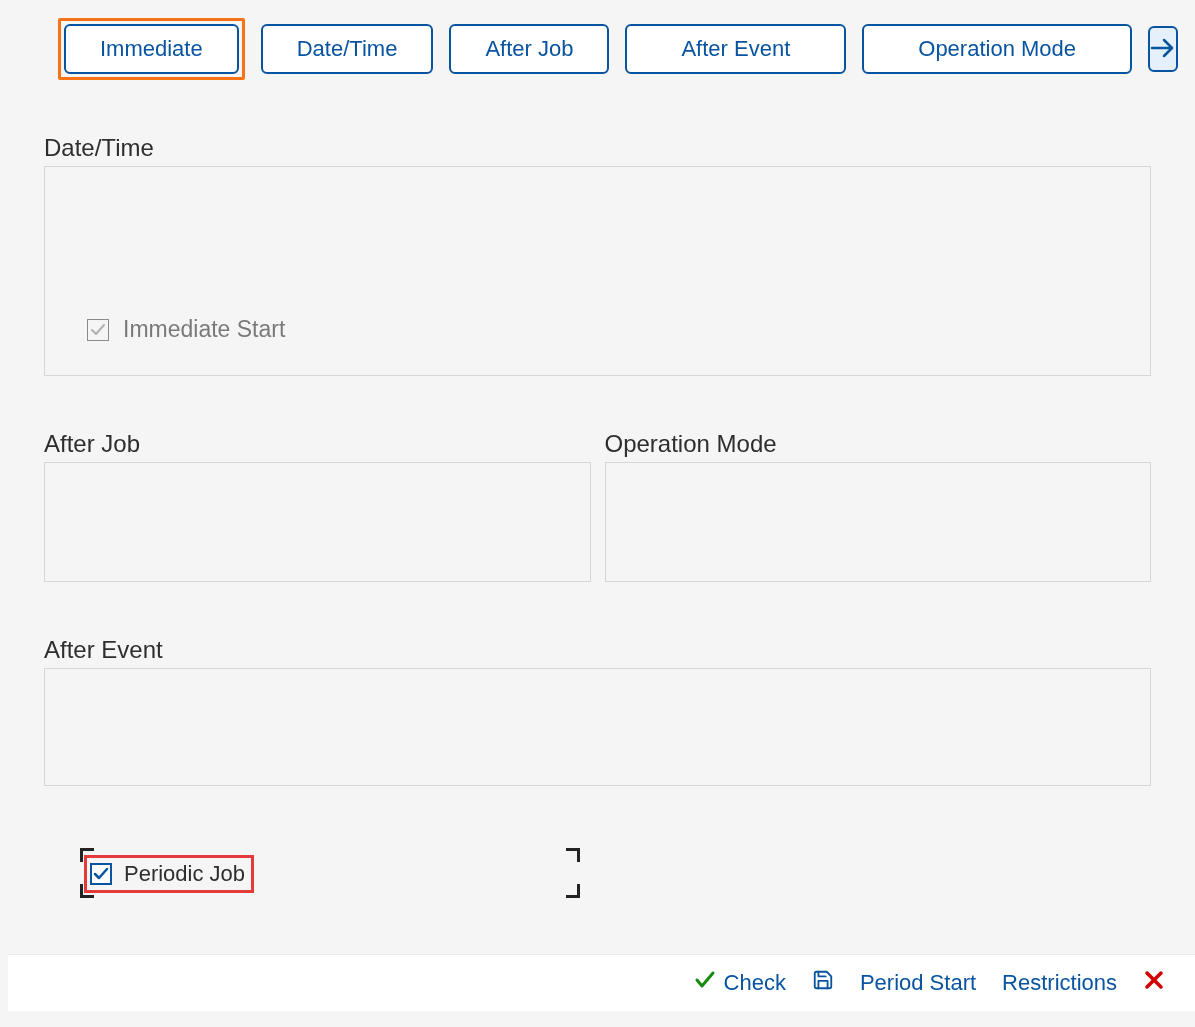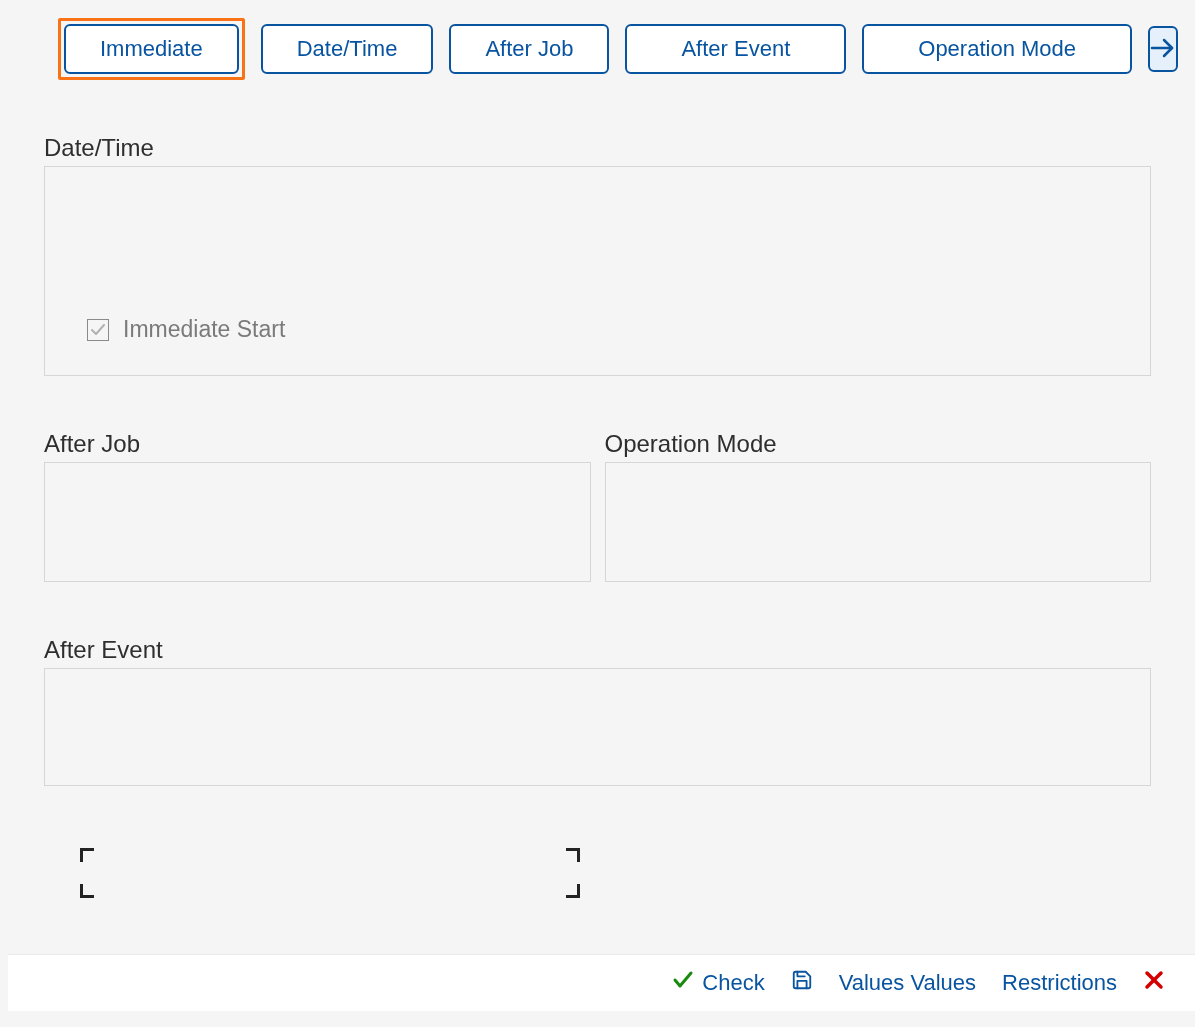--- a/index.html
+++ b/index.html
@@ -230,41 +230,49 @@
 
   <div class="section-title">After Event</div>
   <div class="framed-panel afterevent-panel"></div>
 </div>
 
 <div class="periodic-wrap">
   <span class="corner tl"></span>
   <span class="corner tr"></span>
   <span class="corner bl"></span>
   <span class="corner br"></span>
+  <span class="periodic-highlight">
+    <span class="checkbox-checked">
+      <svg width="16" height="16" viewBox="0 0 16 16" fill="none" stroke="#0854a0" stroke-width="2.5" stroke-linecap="round" stroke-linejoin="round">
+        <polyline points="2,8 6,12 14,3"></polyline>
+      </svg>
+    </span>
+    <span class="periodic-label">Periodic Job</span>
+  </span>
 </div>
 
 <div class="footer">
   <span class="footer-item green">
     <span>
       <svg width="22" height="22" viewBox="0 0 22 22" fill="none" stroke="#188a0e" stroke-width="3" stroke-linecap="round" stroke-linejoin="round">
         <polyline points="3,11 8,17 19,4"></polyline>
       </svg>
     </span>
     <span>Check</span>
   </span>
   <span class="footer-item">
     <span>
       <svg width="22" height="22" viewBox="0 0 24 24" fill="none" stroke="#0854a0" stroke-width="2" stroke-linecap="round" stroke-linejoin="round">
         <path d="M19 21H5a2 2 0 0 1-2-2V5a2 2 0 0 1 2-2h11l5 5v11a2 2 0 0 1-2 2z"></path>
         <polyline points="17 21 17 13 7 13 7 21"></polyline>
         <polyline points="7 3 7 8 15 8"></polyline>
       </svg>
     </span>
   </span>
-  <span class="footer-item">Values Values</span>
+  <span class="footer-item">Period Start</span>
   <span class="footer-item">Restrictions</span>
   <span class="close-x">
     <span>
       <svg width="22" height="22" viewBox="0 0 22 22" fill="none" stroke="#d40000" stroke-width="3.5" stroke-linecap="round">
         <line x1="4" y1="4" x2="18" y2="18"></line>
         <line x1="18" y1="4" x2="4" y2="18"></line>
       </svg>
     </span>
   </span>
 </div>

